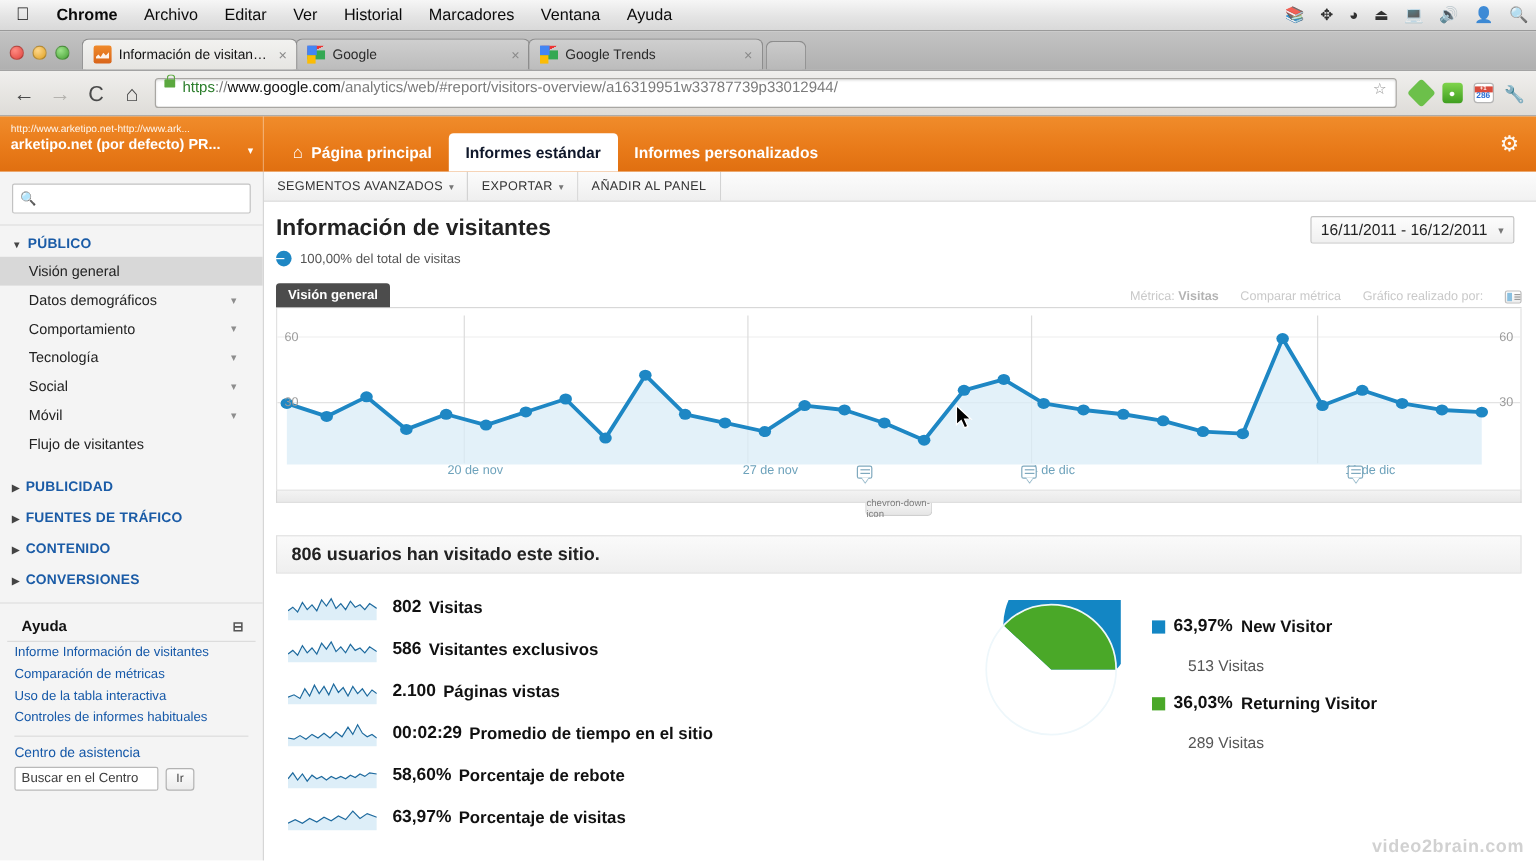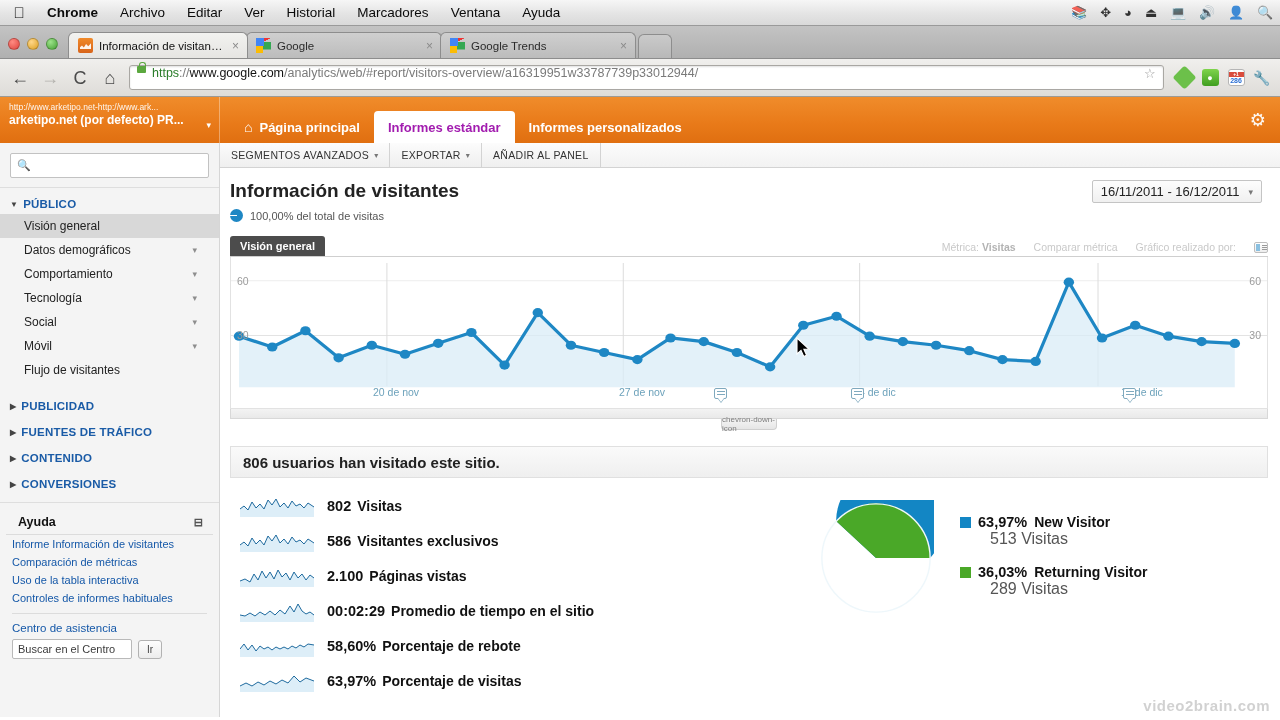--- a/index.html
+++ b/index.html
@@ -150,21 +150,21 @@
   }
   .acct-top { font-size: 8.5px; opacity: .92; white-space: nowrap; overflow: hidden; line-height: 1.3; }
   .acct-main { font-size: 12px; font-weight: bold; white-space: nowrap; overflow: hidden; }
   .acct-caret { position: absolute; right: 8px; bottom: 13px; font-size: 9px; color: #fff; }
   .ga-tabs { display: flex; align-items: flex-end; padding-left: 10px; }
   .ga-tab {
     padding: 0 14px; height: 32px; display: flex; align-items: center; gap: 7px;
     color: #fff; font-size: 13px; font-weight: bold; border-radius: 4px 4px 0 0;
     white-space: nowrap;
   }
-  .ga-tab.active { background: #fff; color: #a21caf; }
+  .ga-tab.active { background: #fff; color: #0f172a; }
   .home-ico { font-size: 14px; }
   .gear-ga {
     position: absolute; right: 14px; top: 50%; transform: translateY(-50%);
     color: #fff; font-size: 18px; opacity: .95;
   }
 
   
   .ga-body { display: flex; height: 574px; }
 
   
@@ -314,21 +314,21 @@
   .pie-block { flex: 1; display: flex; align-items: flex-start; padding-top: 12px; padding-left: 28px; }
   .pie-wrap { width: 116px; height: 116px; flex: 0 0 116px; }
   .pie-legend { margin-left: 26px; padding-top: 14px; }
   .leg-row { margin-bottom: 16px; }
   .leg-top { display: flex; align-items: center; gap: 7px; }
   .leg-sw { width: 11px; height: 11px; flex: 0 0 11px; }
   .sw-blue { background: #1386c4; }
   .sw-green { background: #4aa828; }
   .leg-pct { font-size: 14.5px; font-weight: bold; color: #111; }
   .leg-name { font-size: 14px; font-weight: bold; color: #111; }
-  .leg-sub { font-size: 16px; color: #555; margin: 0 0 0 18px; padding-left: 12px; }
+  .leg-sub { font-size: 13px; color: #555; margin: 17px 0 0 18px; padding-left: 12px; }
 
   .watermark {
     position: absolute; right: 10px; bottom: 6px;
     font-size: 15px; color: rgba(120,120,120,.34); font-weight: bold;
     letter-spacing: .5px; pointer-events: none;
   }
   .stage { position: relative; width: 1280px; height: 720px; overflow: hidden; }
 </style>
 </head>
 <body>

